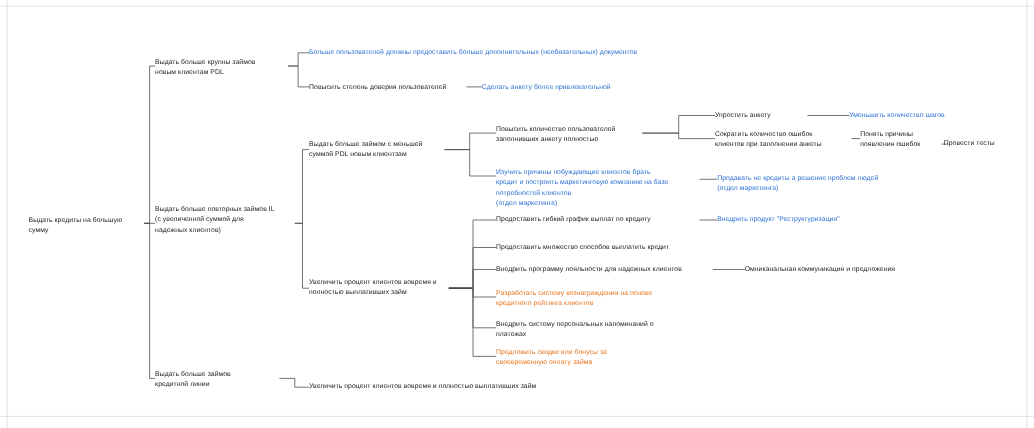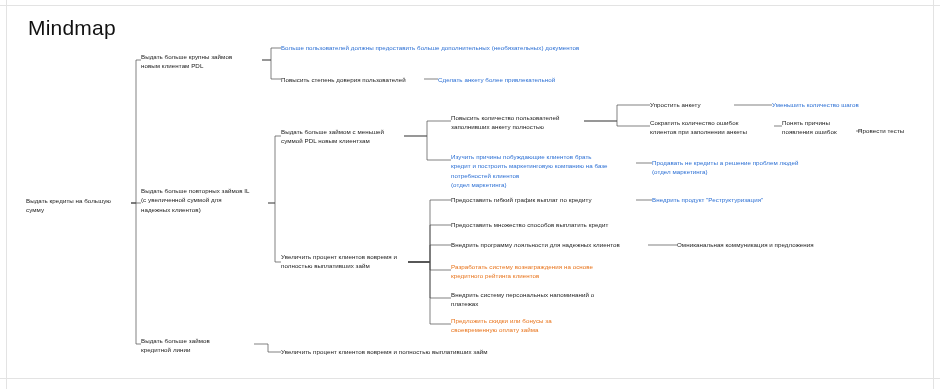--- a/index.html
+++ b/index.html
@@ -55,21 +55,20 @@
 </head>
 <body>
 
 <div id="board">
 
   <div class="frame-line frame-top"></div>
   <div class="frame-line frame-bottom"></div>
   <div class="frame-line frame-left"></div>
   <div class="frame-line frame-right"></div>
 
-  <div class="title">Mindmap</div>
 
   <svg id="edges" viewBox="0 0 940 389">
       <path d="M 131 203 L 136 203 L 136 60 L 141 60" fill="none" stroke="#4a4a4a" stroke-width="0.7"></path>
       <path d="M 131 203 L 141 203" fill="none" stroke="#4a4a4a" stroke-width="0.7"></path>
       <path d="M 131 203 L 136 203 L 136 344 L 141 344" fill="none" stroke="#4a4a4a" stroke-width="0.7"></path>
       <path d="M 262 60 L 271 60 L 271 48 L 281 48" fill="none" stroke="#4a4a4a" stroke-width="0.7"></path>
       <path d="M 262 60 L 271 60 L 271 79 L 281 79" fill="none" stroke="#4a4a4a" stroke-width="0.7"></path>
       <path d="M 424 79 L 438 79" fill="none" stroke="#4a4a4a" stroke-width="0.7"></path>
       <path d="M 268 203 L 275 203 L 275 136 L 281 136" fill="none" stroke="#4a4a4a" stroke-width="0.7"></path>
       <path d="M 268 203 L 275 203 L 275 262 L 281 262" fill="none" stroke="#4a4a4a" stroke-width="0.7"></path>

